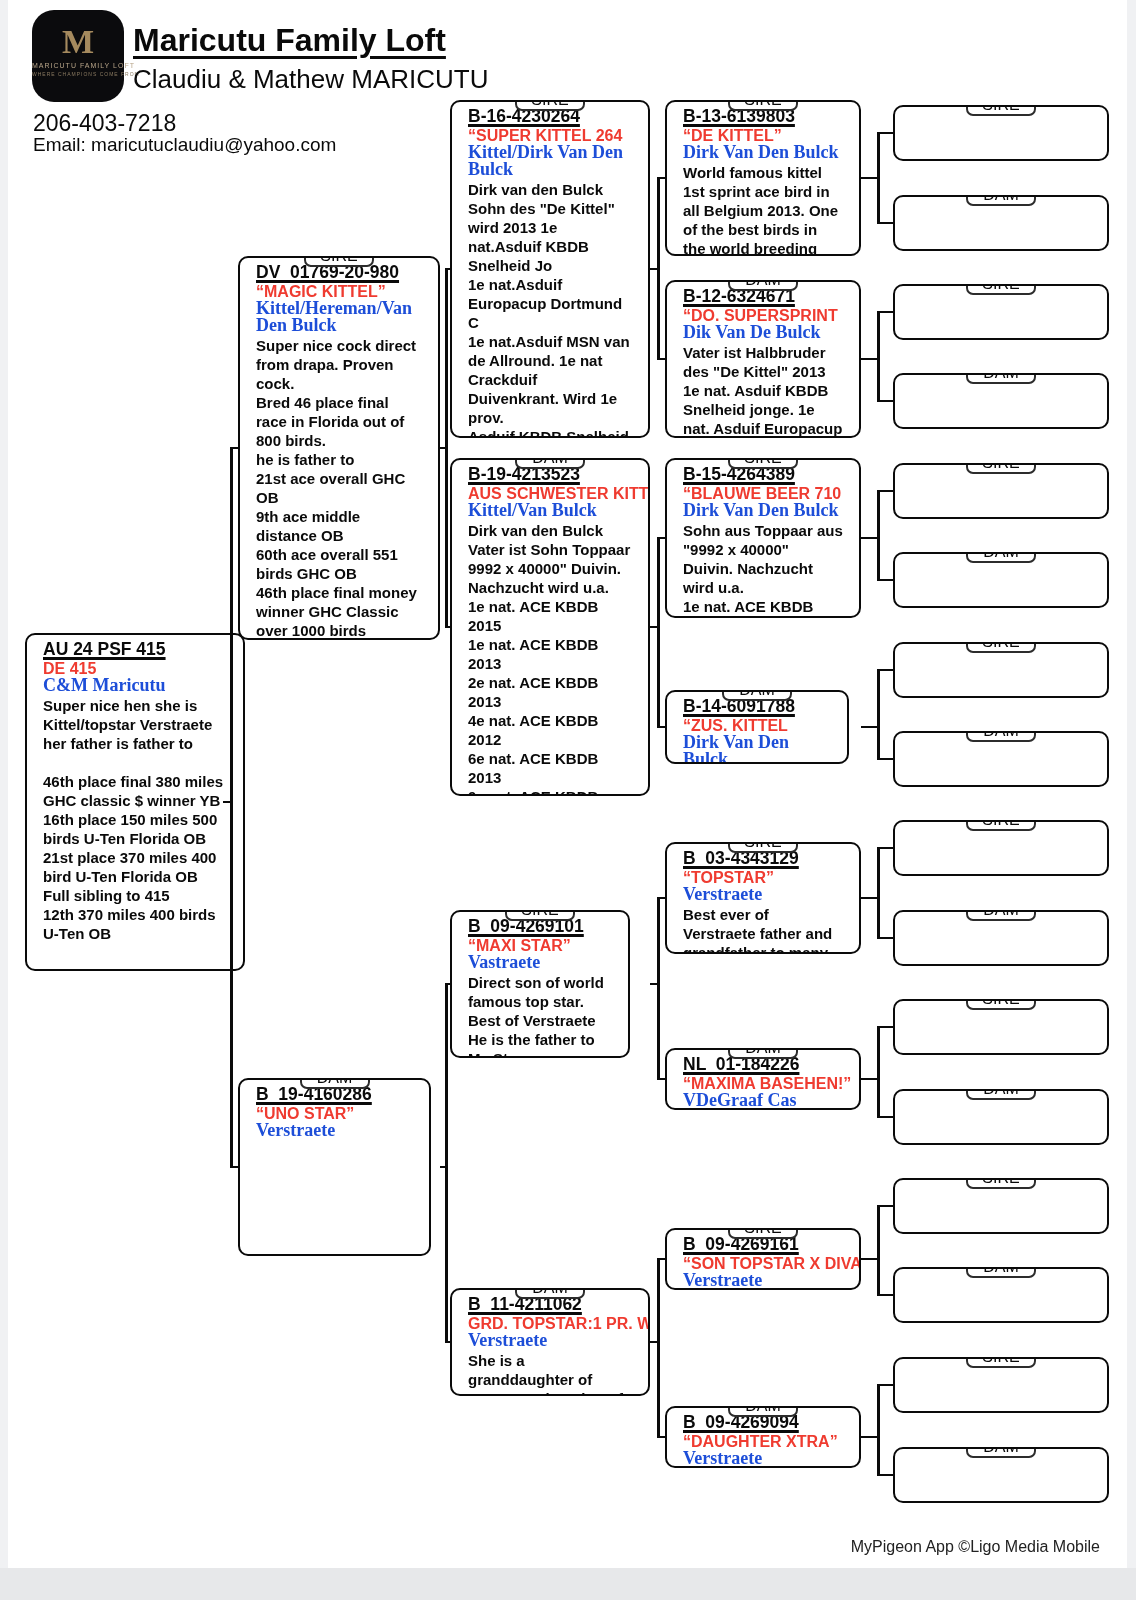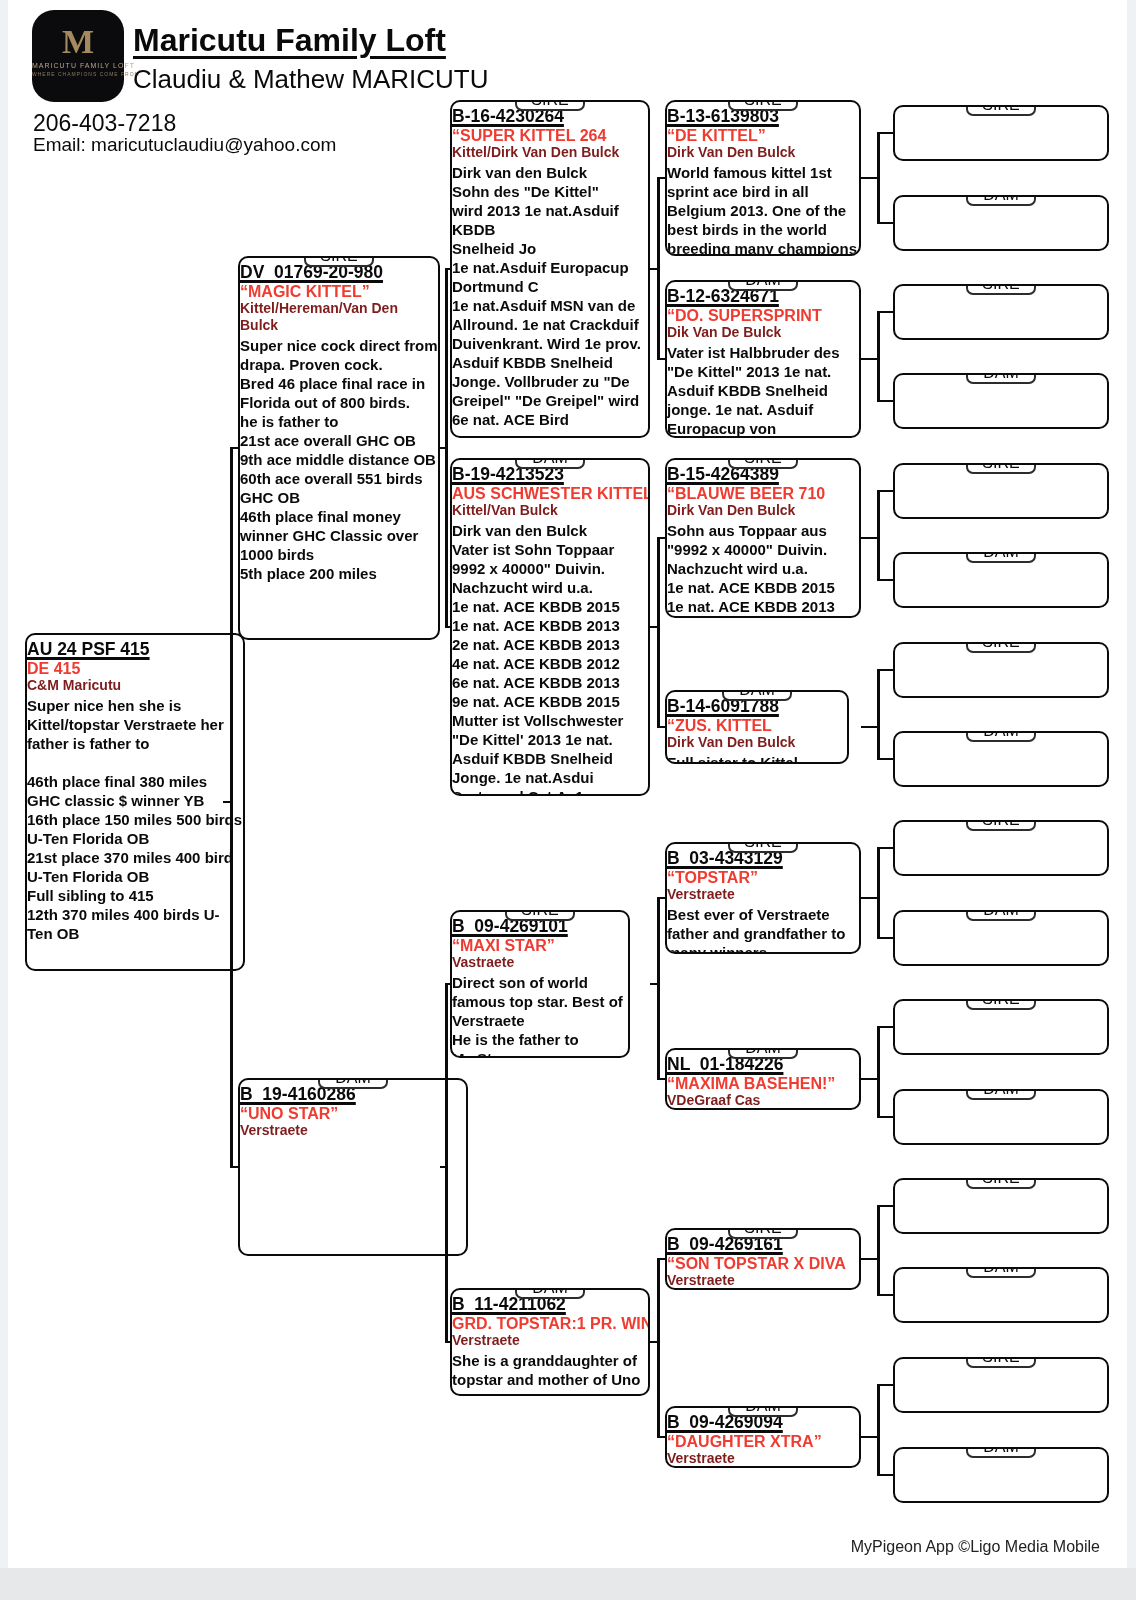--- a/index.html
+++ b/index.html
@@ -18,28 +18,28 @@
   .logo-name{font-size:7px;letter-spacing:1px;color:#b7a488;margin-top:2px;white-space:nowrap;}
   .logo-tag{font-size:5px;letter-spacing:1px;color:#8a7a61;margin-top:2px;white-space:nowrap;}
   .title{position:absolute;left:133px;top:22px;font-size:32px;font-weight:700;
          text-decoration:underline;text-decoration-thickness:3px;text-underline-offset:5px;white-space:nowrap;}
   .subtitle{position:absolute;left:133px;top:64px;font-size:26px;font-weight:400;white-space:nowrap;}
   .phone{position:absolute;left:33px;top:110px;font-size:23px;}
   .email{position:absolute;left:33px;top:134px;font-size:19px;}
 
   
   .bird{position:absolute;background:#fff;border:2.5px solid #0a0a0a;border-radius:10px;
-        padding:3px 0;box-sizing:border-box;overflow:hidden;}
+        padding:3px 16px;box-sizing:border-box;overflow:hidden;}
   .tab{position:absolute;top:-13px;left:50%;transform:translateX(-50%);
        width:70px;height:22px;box-sizing:border-box;background:#fff;border:2px solid #2c2c2c;border-radius:7px;
        font-size:16px;font-weight:400;text-align:center;line-height:18px;z-index:2;}
   .ring{font-size:17.5px;font-weight:800;line-height:22px;white-space:pre;
         text-decoration:underline;text-decoration-thickness:2.5px;text-underline-offset:2px;}
   .bname{font-size:16px;font-weight:700;line-height:17px;color:#ef3b30;white-space:pre;}
-  .strain{font-size:14px;font-weight:700;line-height:17px;color:#7f1d1d;}
+  .strain{font-size:18px;font-weight:700;line-height:17px;color:#1d4ed8;font-family:Liberation Serif, serif;}
   .desc{font-size:15px;font-weight:700;line-height:19px;margin-top:2px;white-space:pre-line;}
 
   .conn{position:absolute;background:#0a0a0a;}
 
   .footer{position:absolute;right:36px;top:1538px;font-size:16px;font-weight:400;color:#222;}
 </style>
 </head>
 <body>
 
 <div class="edge" id="edge-left"></div>
@@ -76,21 +76,21 @@
   <div class="strain">Kittel/Hereman/Van Den Bulck</div>
   <div class="desc">Super nice cock direct from drapa. Proven cock.
 Bred 46 place final race in Florida out of 800 birds.
 he is father to
 21st ace overall GHC OB
 9th ace middle distance OB
 60th ace overall 551 birds GHC OB
 46th place final money winner GHC Classic over 1000 birds
 5th place 200 miles</div>
 </div>
-<div class="bird" style="left:238px;top:1078px;width:230px;height:178px">
+<div class="bird" style="left:238px;top:1078px;width:193px;height:178px">
   <div class="tab">DAM</div>
   <div class="ring">B  19-4160286</div>
   <div class="bname">“UNO STAR”</div>
   <div class="strain">Verstraete</div>
 </div>
 
 <div class="bird" style="left:450px;top:100px;width:200px;height:338px">
   <div class="tab">SIRE</div>
   <div class="ring">B-16-4230264</div>
   <div class="bname">“SUPER KITTEL 264</div>

